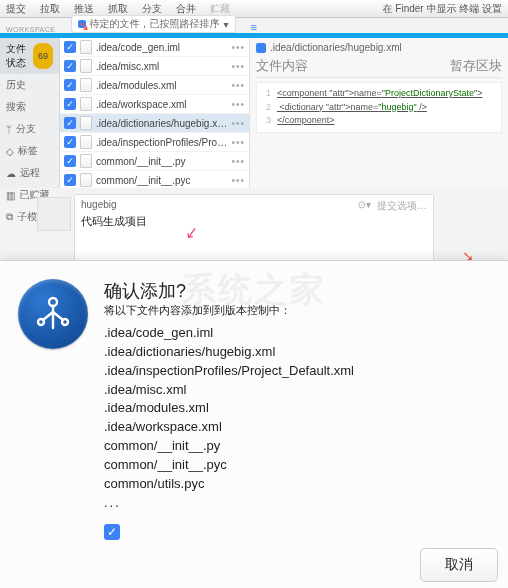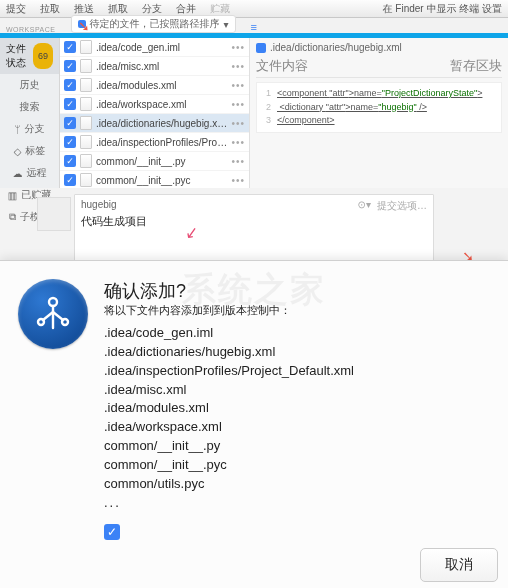--- a/index.html
+++ b/index.html
@@ -8,21 +8,21 @@
   .menubar { height: 18px; background: linear-gradient(#fdfdfd,#e9e9e9); border-bottom: 1px solid #c8c8c8; display: flex; align-items: center; padding: 0 6px; gap: 14px; font-size: 10px; color: #555; }
   .menubar .spacer { flex: 1; }
 
   .toolbar2 { height: 20px; background: #f2f2f2; border-bottom: 5px solid #0ea5e9; display: flex; align-items: flex-end; padding: 0 6px; gap: 15px; font-size: 10px; color: #666; }
   .toolbar2 .status { display:flex; align-items:center; gap:4px; background:#fff; border:1px solid #ddd; border-radius:3px; padding:1px 6px; }
   .toolbar2 .status .dot { width:8px; height:8px; border-radius:2px; background:#3b82f6; }
   .toolbar2 .tick { color:#3b82f6; font-size:11px; }
 
   .wrap { display: flex; height: 150px; }
 
-  .lsidebar { width: 60px; background: #edeff1; border-right: 1px solid #d6d6d6; display:flex; flex-direction:column; font-size:10px;align-items:center; }
+  .lsidebar { width: 60px; background: #edeff1; border-right: 1px solid #d6d6d6; display:flex; flex-direction:column; font-size:10px; }
   .lsidebar .sitem { display:flex; align-items:center; gap:4px; padding: 4px 6px; color:#666; cursor:pointer; }
   .lsidebar .sitem.active { background:#dcdfe3; color:#222; font-weight:500; }
   .badge { background:#eab308; color:#444; border-radius:8px; padding:8px 5px; font-size:9px; margin-left:auto; }
 
   .filecol { width: 190px; background:#fff; border-right:1px solid #e0e0e0; overflow:hidden; }
   .frow { display:flex; align-items:center; padding:2px 4px; gap:4px; font-size:10px; color:#444; border-bottom:1px solid #f3f3f3; }
   .frow.sel { background:#dbe7f3; }
   .frow .chk { width:12px; height:12px; border-radius:2px; background:#3b82f6; display:flex; align-items:center; justify-content:center; color:#fff; font-size:9px; }
   .frow .ficon { width:12px; height:14px; background:linear-gradient(#fff,#f0f0f0); border:1px solid #ccc; border-radius:1px; position:relative;}
   .frow .txt { flex: 1; overflow: hidden; white-space: nowrap; text-overflow: ellipsis; }

